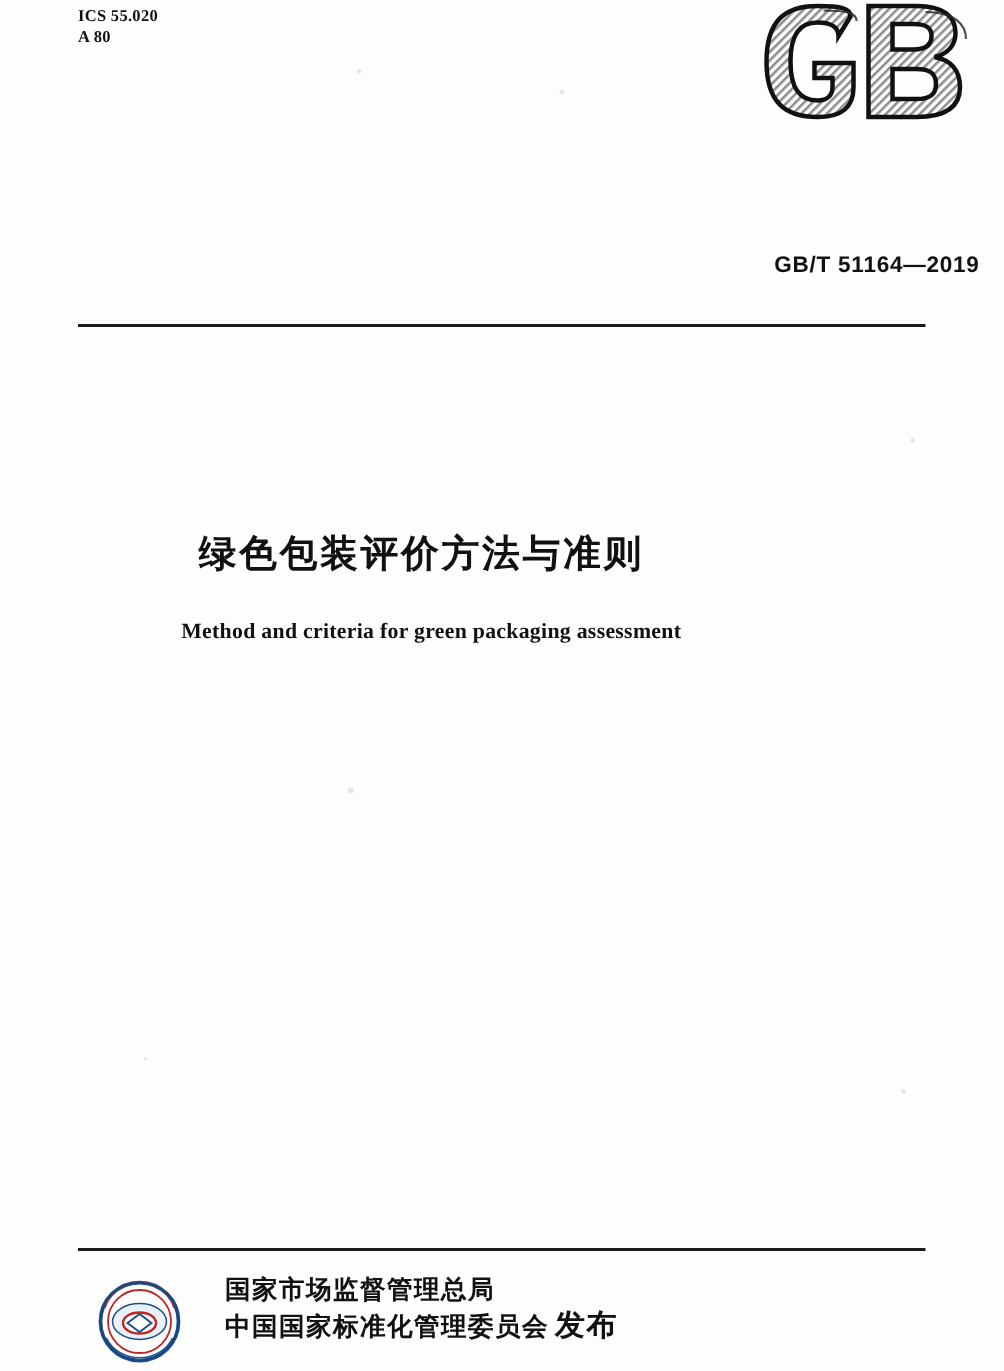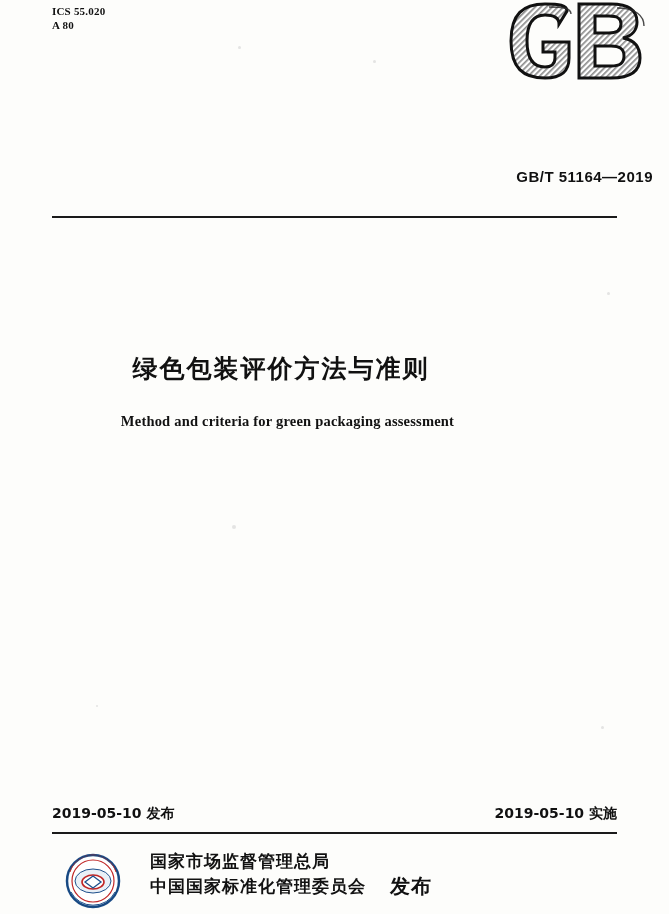--- a/index.html
+++ b/index.html
@@ -148,30 +148,30 @@
     left: 62px;
     top: 6px;
     width: 62px;
     height: 58px;
   }
   .issuer-text {
     position: absolute;
     left: 150px;
     top: 4px;
     width: 420px;
-    font-family: Liberation Sans, sans-serif;
+    font-family: Liberation Mono, monospace;
     font-weight: bold;
     font-size: 17px;
     line-height: 24px;
     letter-spacing: 1px;
   }
   .issuer-line2row {
     display: flex;
     align-items: flex-end;
-    gap: 24px;
+    gap: 4px;
   }
   .publish-word {
     font-size: 20px;
     font-weight: bold;
     letter-spacing: 1px;
     padding-bottom: 1px;
   }
 </style>
 </head>
 <body>
@@ -215,24 +215,20 @@
   </div>
 
 
   <div class="std-number">GB/T 51164—2019</div>
 
   <div class="rule-top"></div>
 
   <div class="doc-title-cn">绿色包装评价方法与准则</div>
   <div class="doc-title-en">Method and criteria for green packaging assessment</div>
 
-  <div class="dates">
-    <span>2019-05-10 发布</span>
-    <span>2019-05-10 实施</span>
-  </div>
   <div class="rule-bottom"></div>
 
   <div class="issuer">
     <div class="emblem">
       <svg viewBox="0 0 62 58" width="62" height="58" aria-hidden="true">
         <circle cx="31" cy="29" r="26" fill="#ffffff" stroke="#1d4f8b" stroke-width="2.5"></circle>
         <circle cx="31" cy="29" r="21" fill="#ffffff" stroke="#c02626" stroke-width="1.2"></circle>
         <path d="M13 29 a18 12 0 0 1 36 0 a18 12 0 0 1 -36 0" fill="#e9f0f7" stroke="#1d4f8b" stroke-width="1"></path>
         <ellipse cx="31" cy="30" rx="11" ry="7" fill="#ffffff" stroke="#c02626" stroke-width="1.6"></ellipse>
         <path d="M23 30 L31 24 L39 30 L31 36 Z" fill="none" stroke="#1d4f8b" stroke-width="1.3"></path>

